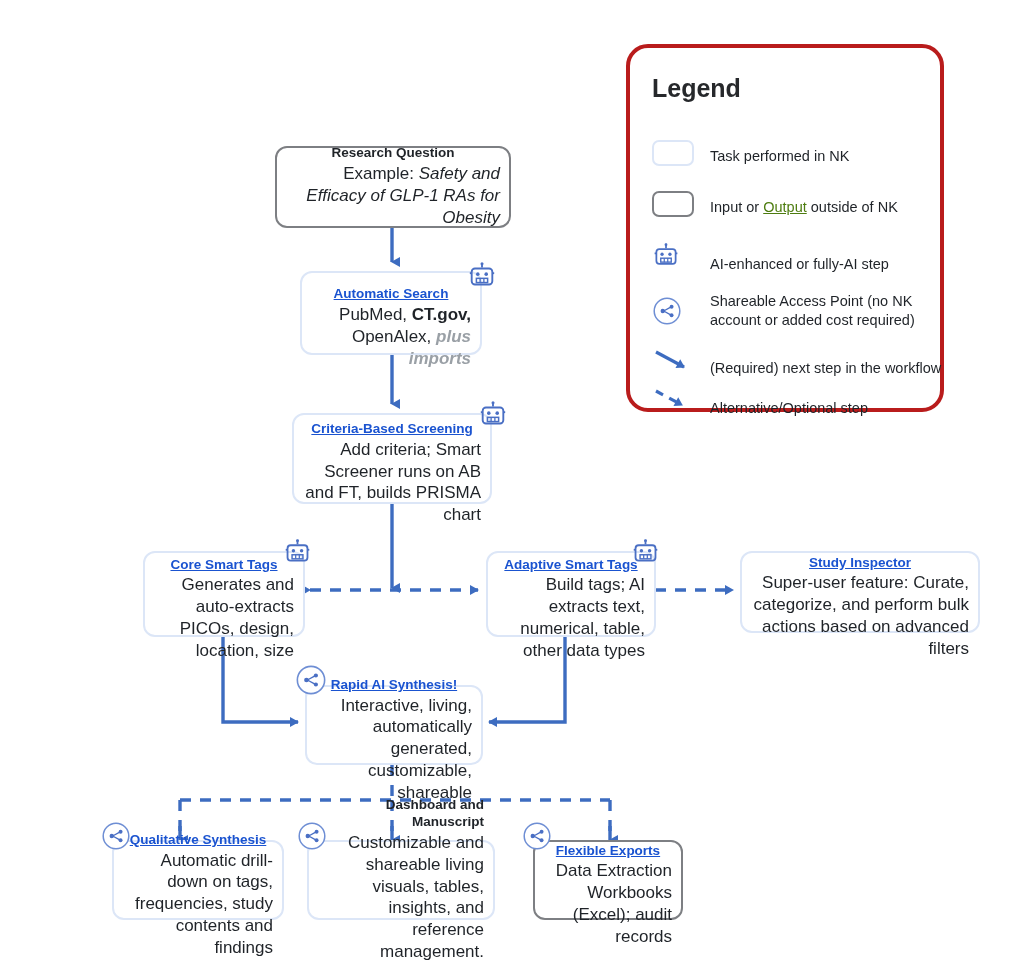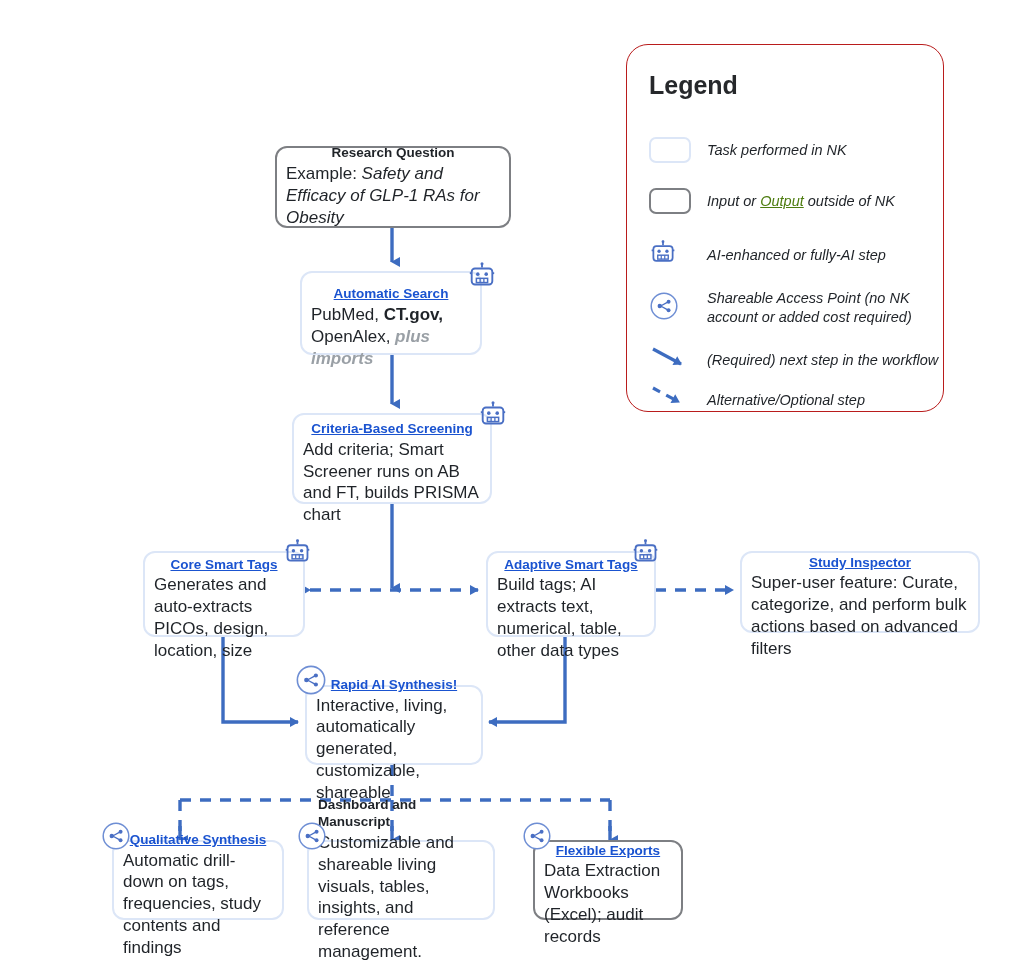--- a/index.html
+++ b/index.html
@@ -29,21 +29,21 @@
     width: 1024px;
     height: 960px;
     pointer-events: none;
   }
   
   .node {
     position: absolute;
     box-sizing: border-box;
     border-radius: 12px;
     background: #ffffff;
-    text-align: left;
+    text-align: right;
     display: flex;
     flex-direction: column;
     align-items: center;
     justify-content: center;
     padding: 7px 9px;
     z-index: 3;
   }
   .node.nk {
     border: 2px solid #dce6f7;
   }
@@ -81,38 +81,37 @@
   }
 
   
   #legend {
     position: absolute;
     left: 626px;
     top: 44px;
     width: 318px;
     height: 368px;
     box-sizing: border-box;
-    border: 1px solid #b91c1c;
+    border: 4px solid #b91c1c;
     border-radius: 22px;
     background: #ffffff;
     z-index: 4;
   }
   #legend .legend-title {
     position: absolute;
     left: 22px;
     top: 26px;
     font-size: 25px;
     font-weight: bold;
     color: #26282b;
   }
   .legend-row {
     position: absolute;
     display: flex;
-    align-items: center;
-    font-style: italic;
+    align-items: flex-end;
   }
   .legend-row .swatch-wrap {
     width: 58px;
     flex: 0 0 58px;
     display: flex;
     align-items: center;
     justify-content: flex-start;
   }
   .legend-row .legend-text {
     font-size: 14.5px;

